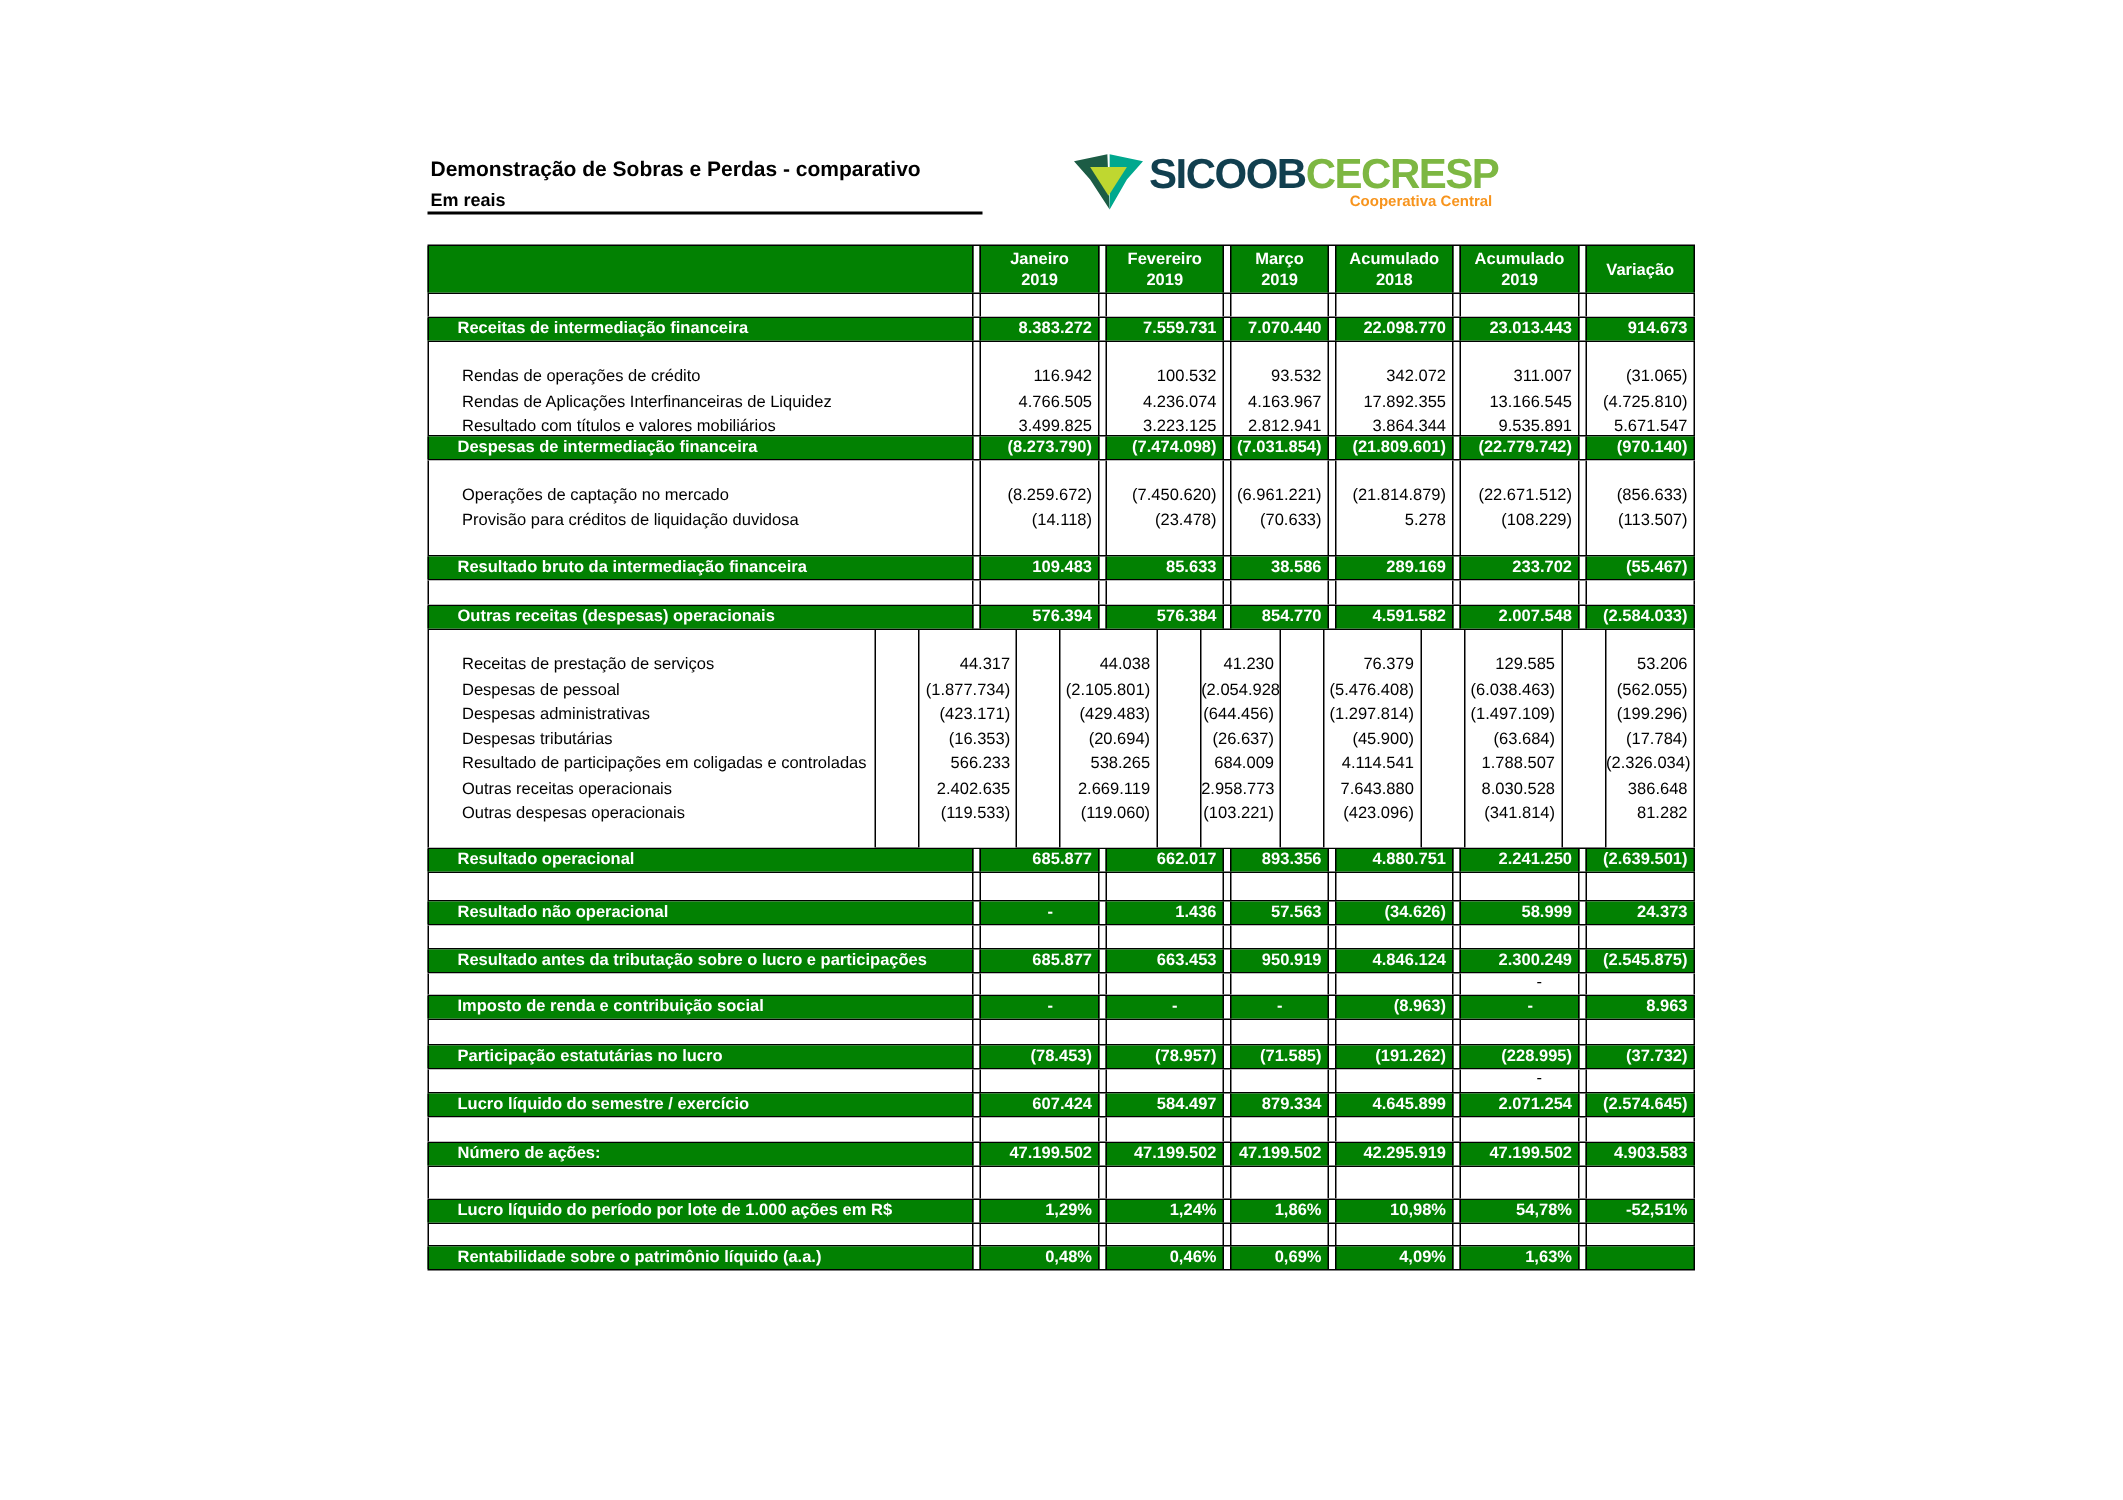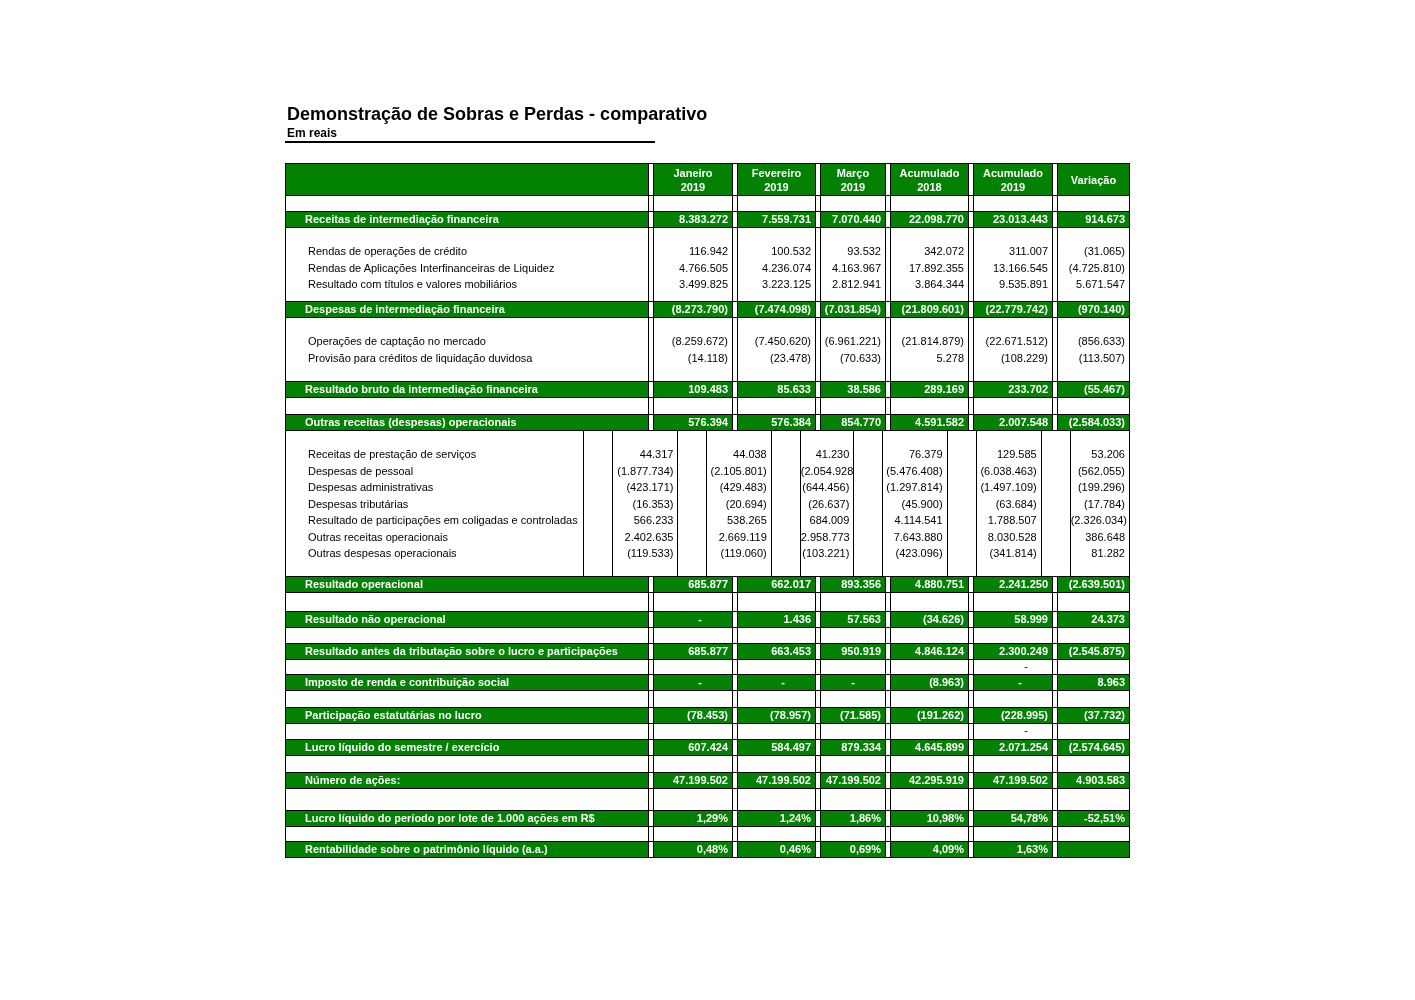--- a/index.html
+++ b/index.html
@@ -1,21 +1,21 @@
 <!DOCTYPE html>
 <html style="--green: #028102;"><head>
 <meta charset="utf-8">
 <style>
   :root{ --green:#028102; }
   html,body{ margin:0; padding:0; background:#fff; }
   body{ width:1415px; height:1000px; font-family:"Liberation Sans", sans-serif; color:#000; }
   .page{ position:relative; width:1415px; height:1000px; background:#fff; overflow:hidden; }
 
   
-  .doc-title{ position:absolute; left:287px; top:104px; font-size:18px; font-weight:bold; letter-spacing:0; }
+  .doc-title{ position:absolute; left:287px; top:104px; font-size:14px; font-weight:bold; letter-spacing:0; }
   .doc-subtitle{ position:absolute; left:287px; top:126px; font-size:12px; font-weight:bold; }
   .title-underline{ position:absolute; left:285px; top:141px; width:370px; height:2px; background:#000; }
 
   
   .logo{ position:absolute; left:716px; top:101px; display:flex; align-items:flex-start; }
   .logo-mark{ width:46px; height:42px; margin-right:4px; }
   .logo-text{ display:flex; flex-direction:column; }
   .logo-line1{ font-size:28px; font-weight:bold; letter-spacing:-1px; line-height:30px; white-space:nowrap; }
   .logo-tagline{ font-size:10px; font-weight:bold; text-align:right; margin-top:-2px; padding-right:4px; }
 
@@ -49,20 +49,33 @@
 </style>
 </head>
 <body>
 
 <div class="page">
 
   <div class="doc-title">Demonstração de Sobras e Perdas - comparativo</div>
   <div class="doc-subtitle">Em  reais</div>
   <div class="title-underline"></div>
 
+  <div class="logo">
+    <svg class="logo-mark" viewBox="0 0 60 50">
+      <polygon id="mk-dark" points="0,6 29,0 31,48 14,22" fill="#1C5C45"></polygon>
+      <polygon id="mk-teal" points="31,0 60,6 46,22 31,48" fill="#00A88E"></polygon>
+      <polygon id="mk-lime" points="14,11 46,11 30,36" fill="#BFD730"></polygon>
+    </svg>
+    <div class="logo-text">
+      <div class="logo-line1">
+        <span id="brand1" style="color: rgb(17, 63, 79);">SICOOB</span><span id="brand2" style="color: rgb(125, 183, 66);">CECRESP</span>
+      </div>
+      <div class="logo-tagline" id="tagline" style="color: rgb(247, 148, 29);">Cooperativa Central</div>
+    </div>
+  </div>
 
   <div class="fin-table" id="fin-table">
       <div class="row header">
         <div class="cell c0"></div>
         <div class="cell c1">
           <div class="">Janeiro</div>
           <div class="">2019</div>
         </div>
         <div class="cell c2">
           <div class="">Fevereiro</div>
@@ -95,21 +108,21 @@
       </div>
       <div class="row section">
         <div class="cell c0">Receitas de intermediação financeira</div>
         <div class="cell c1 val">8.383.272</div>
         <div class="cell c2 val">7.559.731</div>
         <div class="cell c3 val">7.070.440</div>
         <div class="cell c4 val">22.098.770</div>
         <div class="cell c5 val">23.013.443</div>
         <div class="cell c6 val">914.673</div>
       </div>
-      <div class="row block" style="height: 73px;">
+      <div class="row block" style="height: 62px;">
         <div class="cell c0">
           <div class="ln">Rendas de operações de crédito</div>
           <div class="ln">Rendas de Aplicações Interfinanceiras de Liquidez</div>
           <div class="ln">Resultado com títulos e valores mobiliários</div>
         </div>
         <div class="cell c1 val">
           <div class="ln">116.942</div>
           <div class="ln">4.766.505</div>
           <div class="ln">3.499.825</div>
         </div>

